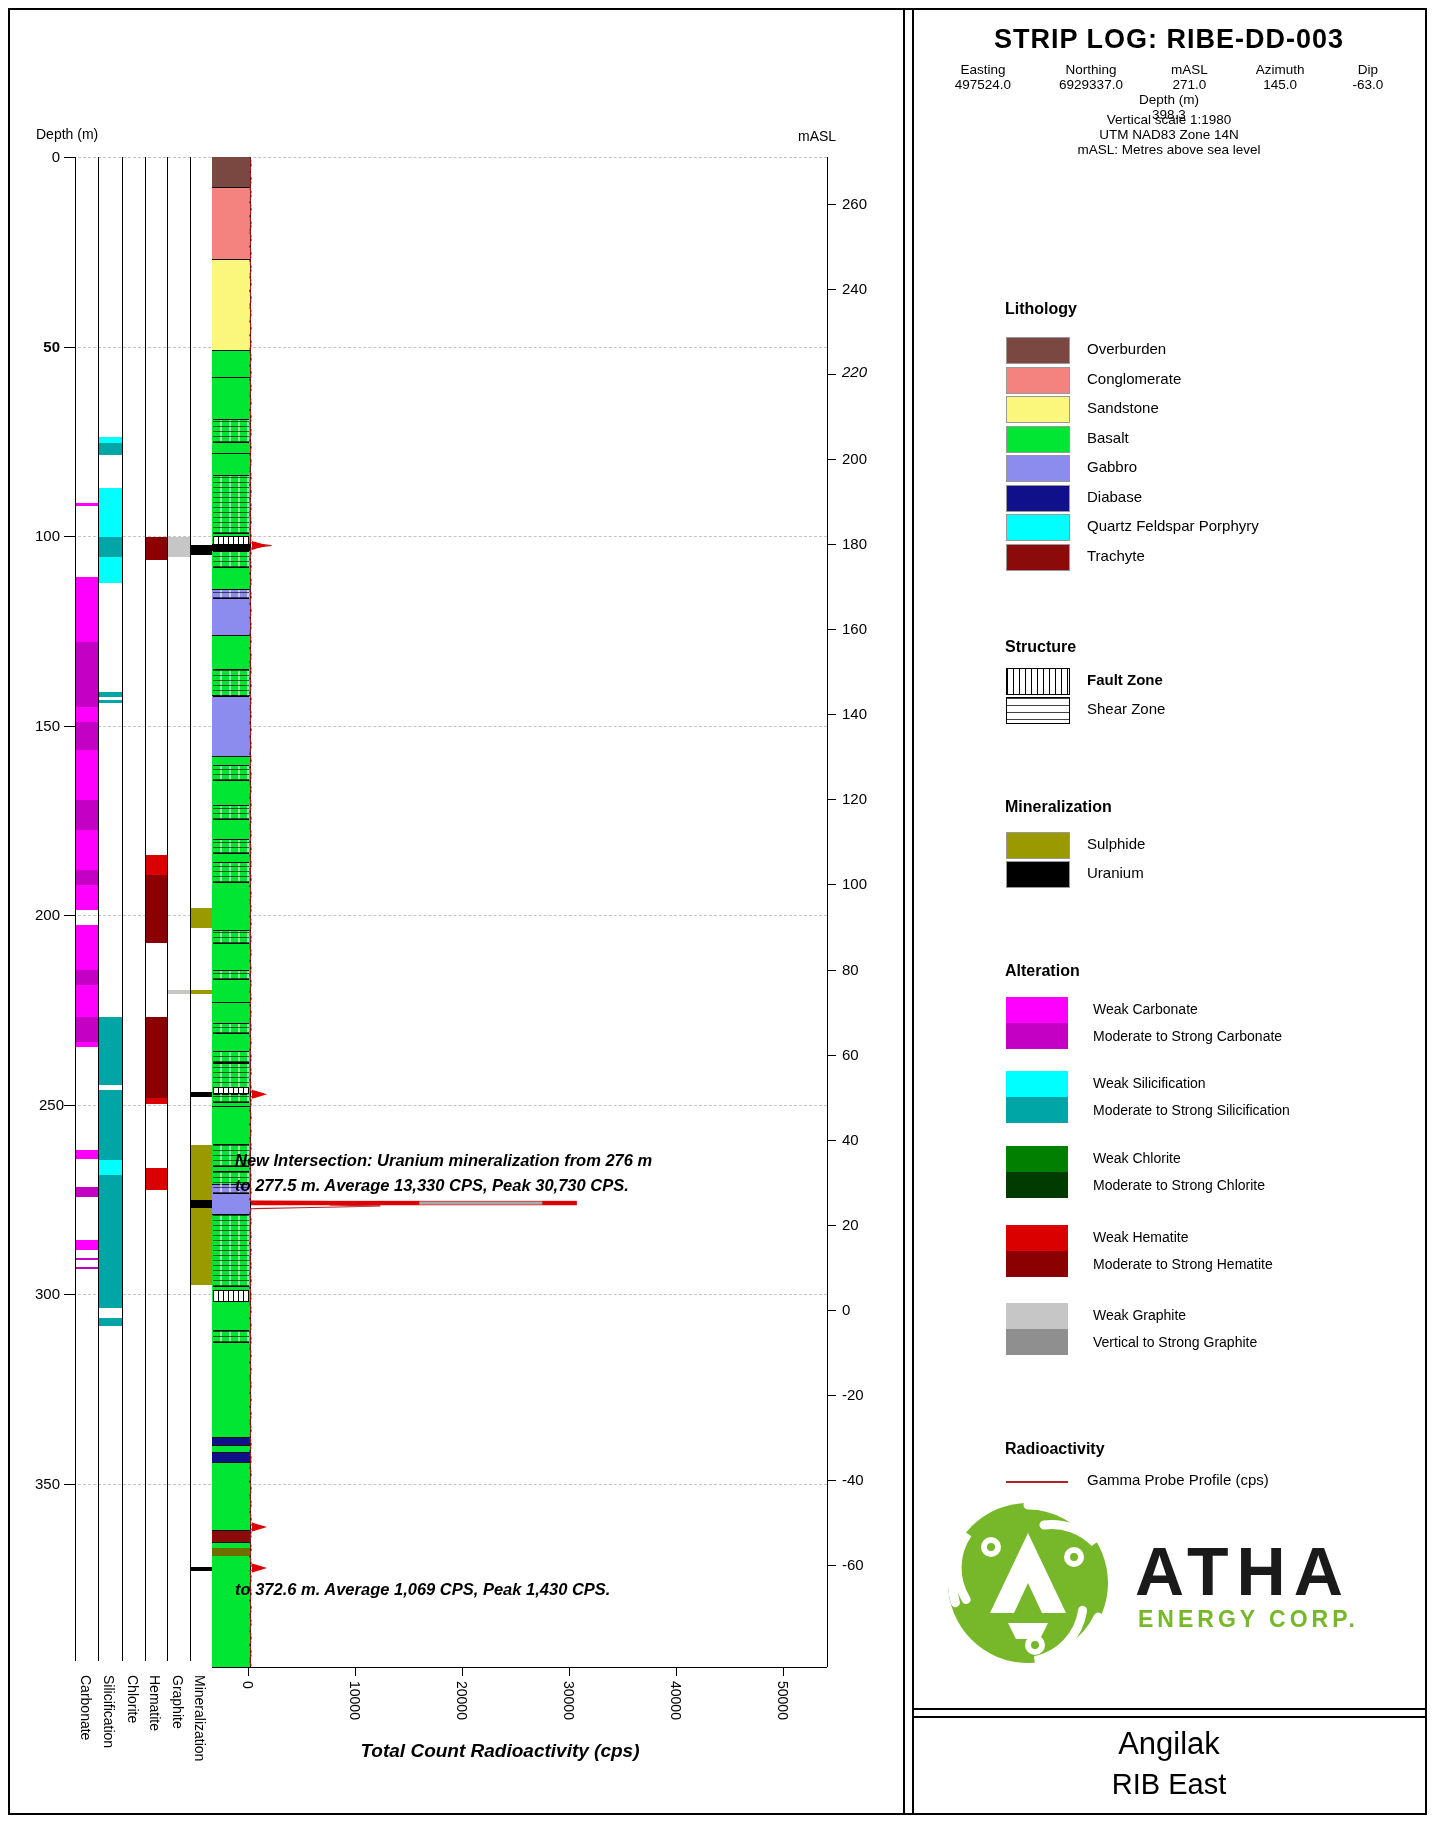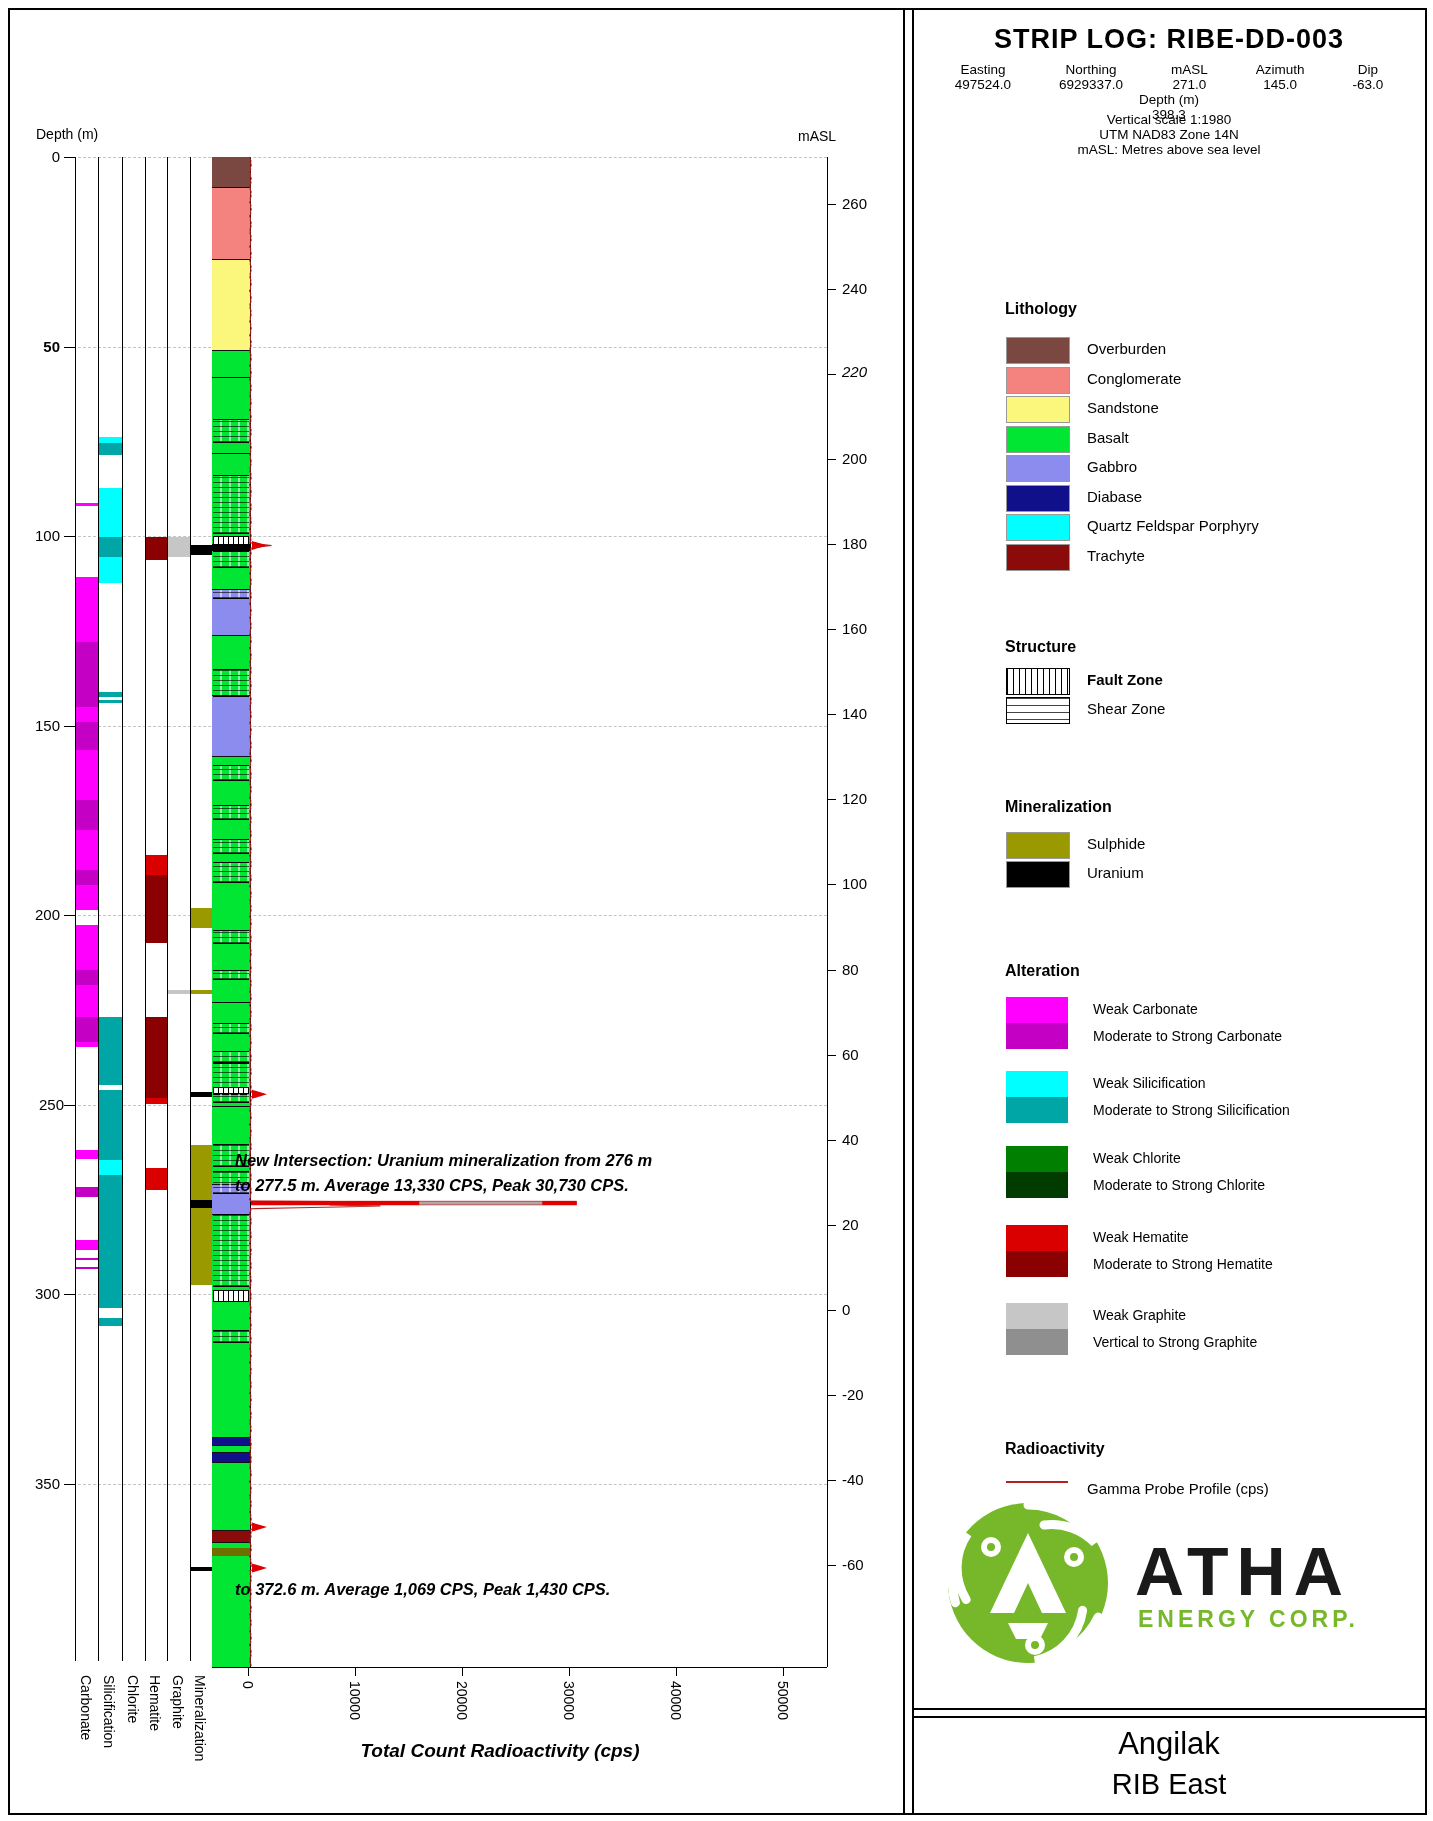--- a/index.html
+++ b/index.html
@@ -300,21 +300,21 @@
       <div class="abs sw" style="top: 1225px; height: 26px; background: rgb(219, 0, 0); border: none;"></div>
       <div class="abs sw" style="top: 1251px; height: 26px; background: rgb(139, 0, 0); border: none;"></div>
       <div class="abs alt-lab" style="top: 1229px;">Weak Hematite</div>
       <div class="abs alt-lab" style="top: 1256px;">Moderate to Strong Hematite</div>
       <div class="abs sw" style="top: 1303px; height: 26px; background: rgb(198, 198, 198); border: none;"></div>
       <div class="abs sw" style="top: 1329px; height: 26px; background: rgb(143, 143, 143); border: none;"></div>
       <div class="abs alt-lab" style="top: 1307px;">Weak Graphite</div>
       <div class="abs alt-lab" style="top: 1334px;">Vertical to Strong Graphite</div>
       <div class="abs sec-head" style="top: 1440px;">Radioactivity</div>
       <div class="abs " style="top: 1481px; left: 1006px; width: 62px; height: 2px; background: rgb(178, 34, 34);"></div>
-      <div class="abs sw-lab" style="top: 1471px; margin-top: 9px;">Gamma Probe Profile (cps)</div>
+      <div class="abs sw-lab" style="top: 1471px;">Gamma Probe Profile (cps)</div>
     </div>
 
   <div class="abs" id="logo-block" style="left:940px;top:1495px;width:470px;height:180px;">
     <svg width="470" height="180" viewBox="0 0 470 180">
       <g>
         <circle cx="88" cy="88" r="80" fill="#76B82A"></circle>
         <g stroke="#ffffff" stroke-width="9" fill="none" stroke-linecap="round">
           <path d="M 88 10 A 78 78 0 0 1 155 48 A 60 60 0 0 0 104 30"></path>
           <path d="M 155 128 A 78 78 0 0 1 88 166 A 60 60 0 0 0 140 120" transform="rotate(-5 88 88)"></path>
           <path d="M 20 120 A 78 78 0 0 1 20 50 A 60 60 0 0 0 30 115" transform="rotate(10 88 88)"></path>

